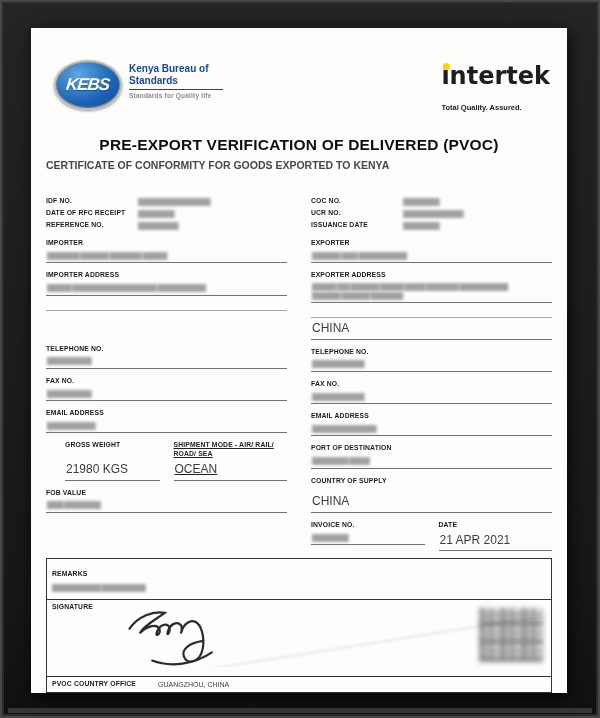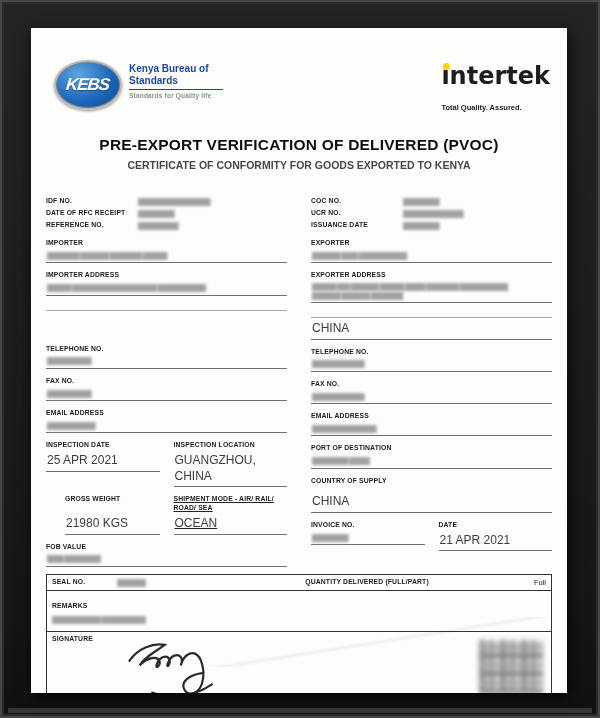--- a/index.html
+++ b/index.html
@@ -53,21 +53,21 @@
   .kebs-tagline{color:#8c8c8c;font-size:6.5px;font-weight:bold;letter-spacing:.2px;}
   .intertek{margin-right:2px;margin-top:4px;position:relative;text-align:left;}
   .intertek-brand{
     font-family:"DejaVu Sans", sans-serif;
     font-size:24px;font-weight:bold;color:#1d1d1b;line-height:1;letter-spacing:0;
   }
   .intertek-dot{position:absolute;left:2px;top:-1px;width:7px;height:7px;border-radius:50%;background:#ffd400;}
   .intertek-tagline{font-size:7.5px;font-weight:bold;color:#1d1d1b;margin-top:15px;}
   
   .title{margin-top:26px;text-align:center;font-size:15.5px;font-weight:bold;color:#0e0e0e;letter-spacing:.2px;}
-  .subtitle{margin-top:5px;text-align:center;font-size:10.5px;font-weight:bold;color:#474747;}
+  .subtitle{margin-top:5px;font-size:10.5px;font-weight:bold;color:#474747;}
   
   .fields{display:grid;grid-template-columns:1fr 1fr;column-gap:24px;margin-top:24px;}
   .kvs{margin-bottom:6px;}
   .kv{display:flex;align-items:center;min-height:12px;}
   .kv .lbl{width:92px;flex:none;}
   .lbl{font-size:6.8px;font-weight:bold;color:#1b1b1b;letter-spacing:.15px;line-height:1.3;}
   .val-text{font-size:12px;color:#3c3c3c;}
   .redact{
     filter:blur(1.7px);
     color:#a0a0a0;font-size:6.5px;letter-spacing:-.6px;white-space:nowrap;
@@ -185,34 +185,20 @@
         </div>
       </div>
 
       <div class="fblock">
         <div class="lbl">EMAIL ADDRESS</div>
         <div class="vline">
           <span class="redact">████████████</span>
         </div>
       </div>
 
-      <div class="fblock subgrid">
-        <div>
-          <div class="lbl">INSPECTION DATE</div>
-          <div class="vline">
-            <span class="val-text">25 APR 2021</span>
-          </div>
-        </div>
-        <div>
-          <div class="lbl">INSPECTION LOCATION</div>
-          <div class="vline">
-            <span class="val-text">GUANGZHOU, CHINA</span>
-          </div>
-        </div>
-      </div>
 
       <div class="fblock subgrid">
         <div style="display:flex;flex-direction:column;margin-left:19px;">
           <div class="lbl">GROSS WEIGHT</div>
           <div class="vline" style="margin-top:auto;">
             <span class="val-text">21980 KGS</span>
           </div>
         </div>
         <div style="display:flex;flex-direction:column;text-decoration:underline;">
           <div class="lbl">SHIPMENT MODE - AIR/ RAIL/ ROAD/ SEA</div>
@@ -311,26 +297,20 @@
           <div class="lbl">DATE</div>
           <div class="vline">
             <span class="val-text">21 APR 2021</span>
           </div>
         </div>
       </div>
     </div>
   </div>
 
   <div class="ftable">
-    <div class="trow row-seal">
-      <span class="lbl">SEAL NO.</span>
-      <span class="redact seal-value">███████</span>
-      <span class="lbl qty-label">QUANTITY DELIVERED (FULL/PART)</span>
-      <span class="qty-value">Full</span>
-    </div>
     <div class="trow row-remarks">
       <span class="lbl">REMARKS</span>
       <span class="redact remarks-value">████████████ ███████████</span>
     </div>
     <div class="trow row-signature">
       <span class="lbl sig-label">SIGNATURE</span>
       <svg class="signature-svg" width="130" height="70" viewBox="0 0 130 70" fill="none">
         <g stroke="#2b2b2b" stroke-width="2.2" stroke-linecap="round" fill="none" transform="rotate(-3 65 35)">
           <path d="M13,24 C22,12 38,7 49,10 C42,15 28,21 23,29 C31,22 41,20 43,26 C44,31 38,34 40,29 C43,22 51,19 53,25 C54,30 49,34 51,29 C54,21 62,18 65,24 C66,29 63,33 65,29 C68,21 76,17 81,22 C86,27 88,41 84,51 C80,61 69,63 66,55 C63,47 73,41 86,40"></path>
           <path d="M34,57 C52,65 76,63 94,52"></path>

